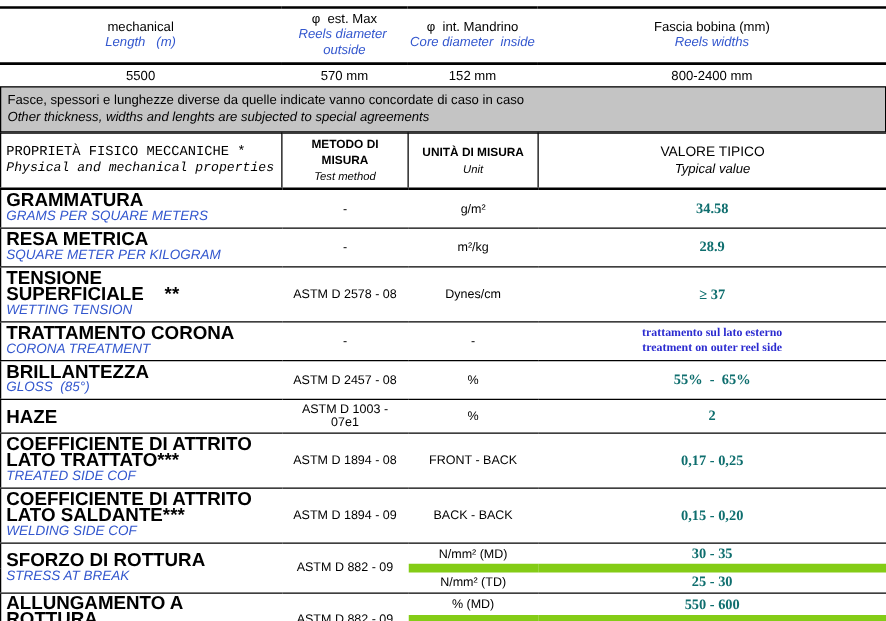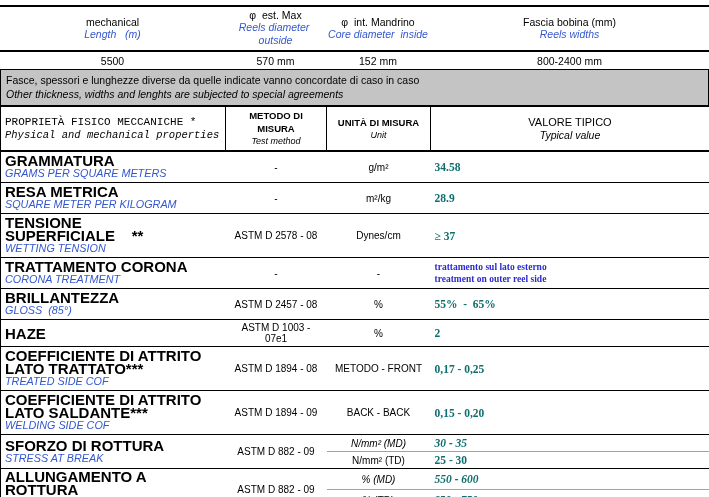--- a/index.html
+++ b/index.html
@@ -46,28 +46,28 @@
   .prop-table thead th.center{text-align:center;}
   .hdr-it{font-size:11px;color:#000;line-height:13px;}
   .hdr-it.small{font-size:9.5px;font-weight:bold;}
   .hdr-en{font-size:10.5px;font-style:italic;color:#000;line-height:13px;}
   .hdr-en.small{font-size:9px;}
   .prop-table tbody td{
     border-top:1px solid #000;
     padding:2px 4px;vertical-align:middle;
   }
   .prop-table tbody tr.subrow td{border-top:none;}
-  .prop-table tbody td.subsep{border-bottom:1px solid #84cc16;font-style:italic;}
+  .prop-table tbody td.subsep{border-bottom:7px solid #84cc16;}
   td.prop-cell{text-align:left;}
   .p-it{font-size:15px;color:#000;line-height:13px;text-transform:none;font-weight:bold;}
   .p-en{font-size:10.8px;font-style:italic;color:var(--accent-blue);line-height:13px;}
   td.method-cell{text-align:center;font-size:10px;color:#000;}
   td.unit-cell{text-align:center;font-size:10px;color:#000;line-height:13px;}
   td.value-cell{
-    text-align:left;
+    text-align:center;
     font-family:"Liberation Serif",serif;font-weight:bold;
     font-size:11.5px;color:var(--value-teal);line-height:14px;
   }
   td.value-cell .note-line{
     font-size:9.5px;color:var(--note-blue);line-height:12px;
   }
   tr.tall td{height:26px;}
   tr.norm td{height:22px;}
   tr.sub td{height:13px;padding-top:1px;padding-bottom:1px;}
 </style>
@@ -224,21 +224,21 @@
             <div>2</div>
           </td>
         </tr>
         <tr class="norm">
           <td class="prop-cell">
             <div class="p-it">COEFFICIENTE DI ATTRITO&nbsp; LATO TRATTATO***</div>
             <div class="p-en">TREATED SIDE COF</div>
           </td>
           <td class="method-cell">ASTM D 1894 - 08</td>
           <td class="unit-cell">
-            <div>METODO - FRONT</div>
+            <div>FRONT - BACK</div>
           </td>
           <td class="value-cell">
             <div>0,17 - 0,25</div>
           </td>
         </tr>
         <tr class="norm">
           <td class="prop-cell">
             <div class="p-it">COEFFICIENTE DI ATTRITO&nbsp; LATO SALDANTE***</div>
             <div class="p-en">WELDING SIDE COF</div>
           </td>

